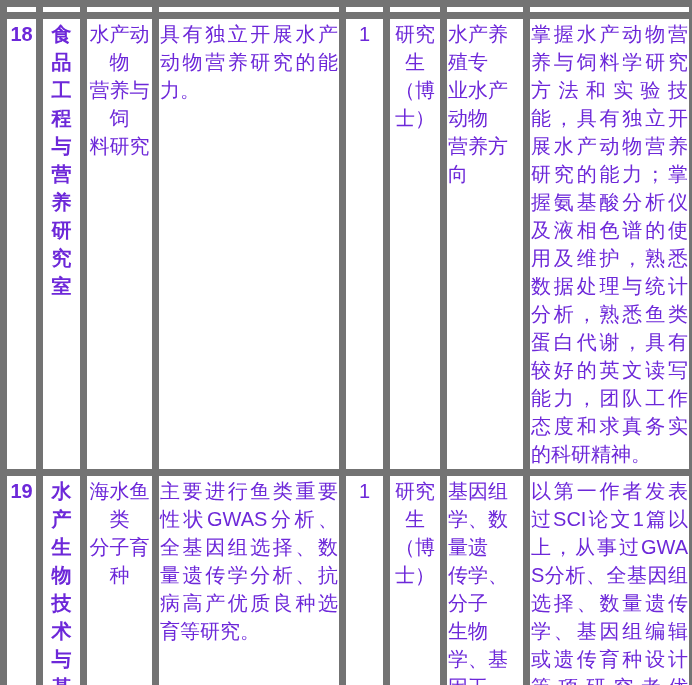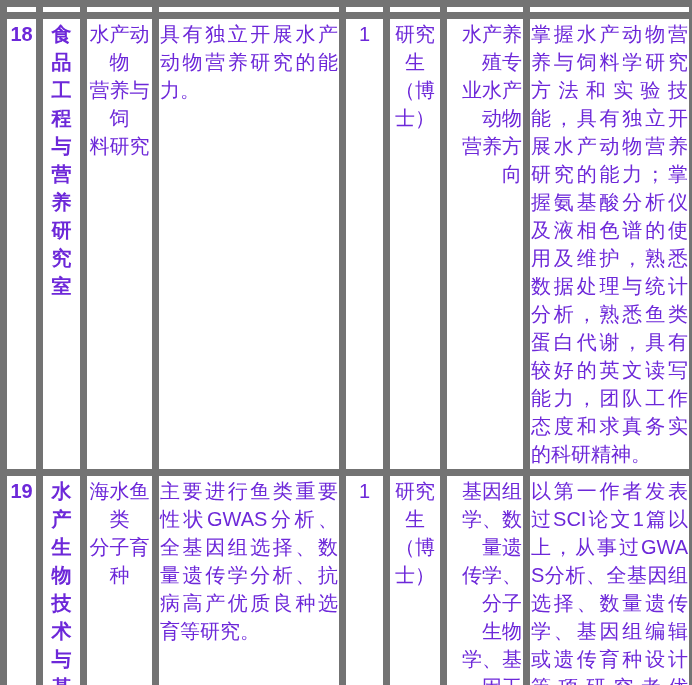--- a/index.html
+++ b/index.html
@@ -30,21 +30,21 @@
     overflow: hidden;
     word-break: break-all;
   }
   
   .col-no          { width: 29px;  text-align: center; font-weight: bold; color: #69303d; font-size: 14px; }
   .col-department  { width: 37px;  text-align: center; white-space: pre-line; font-weight: bold; }
   .col-direction   { width: 65px;  text-align: center;   white-space: pre-line; padding-left: 2px; }
   .col-description { width: 180px; text-align: justify; }
   .col-count       { width: 37px;  text-align: center; font-size: 14px; }
   .col-degree      { width: 50px;  text-align: center; white-space: pre-line; }
-  .col-major       { width: 76px;  text-align: right; white-space: pre-line; }
+  .col-major       { width: 76px;  text-align: left; white-space: pre-line; }
   .col-requirements{ width: 159px; text-align: justify; }
   .col-contact     { width: 39px;  text-align: right; white-space: pre-line; }
   tr.sliver-top td    { height: 5px; padding: 0; }
 </style>
 </head>
 <body>
 
 <div class="page">
   <table class="recruit">
     <tbody>

